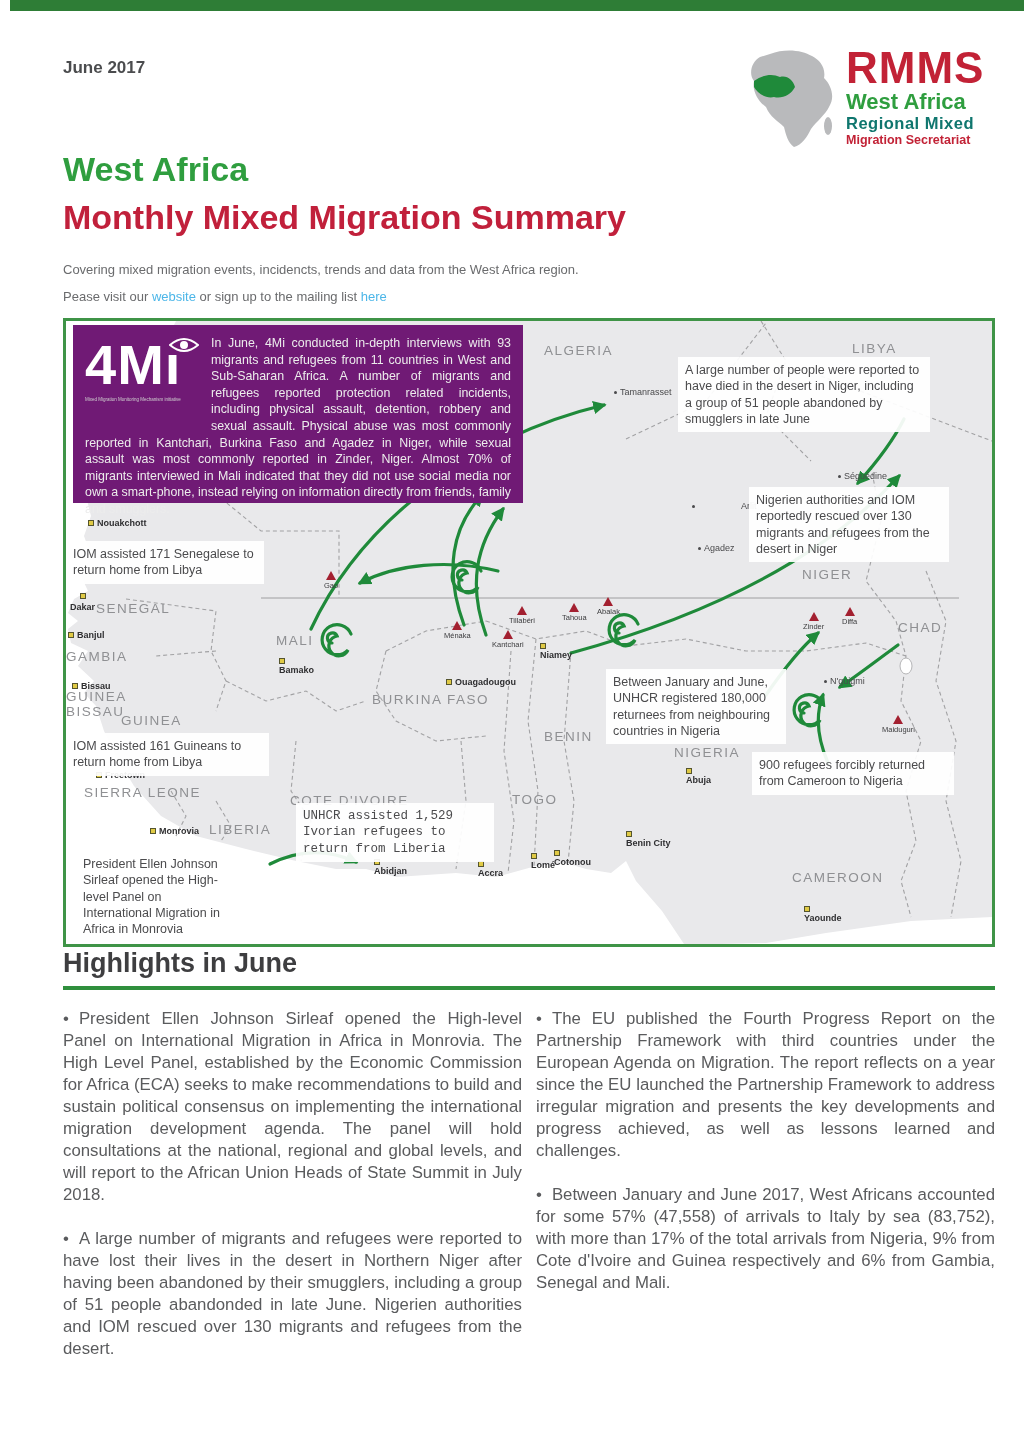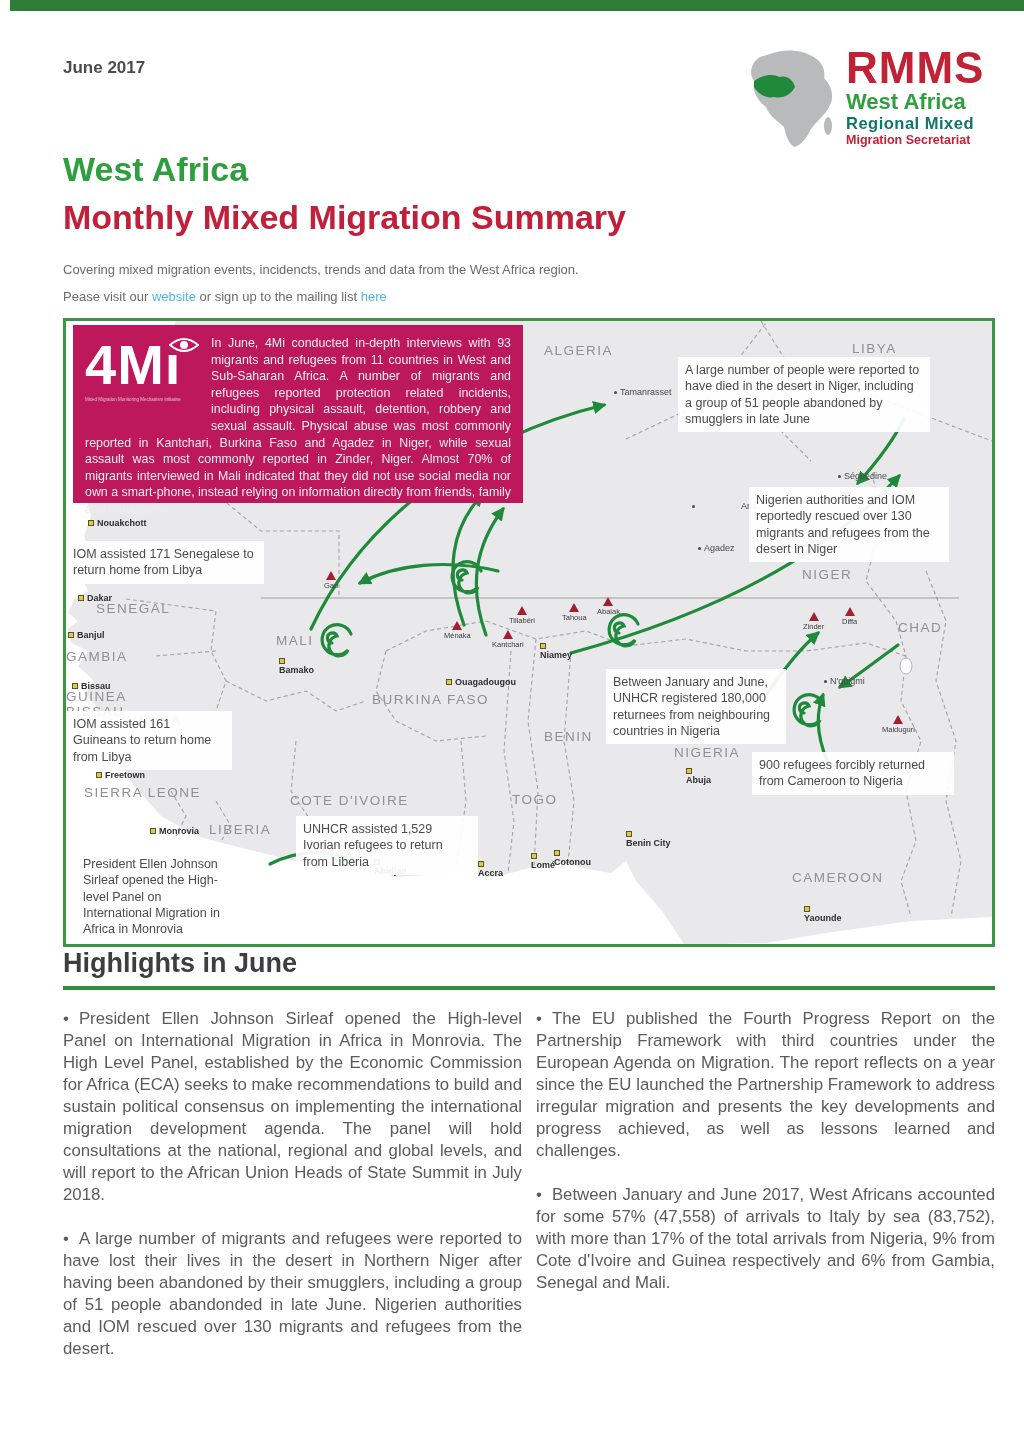--- a/index.html
+++ b/index.html
@@ -23,21 +23,21 @@
   .title1 { position:absolute; left:63px; top:150px; font-size:34px; font-weight:bold; color:#2f9e3f; }
   .title2 { position:absolute; left:63px; top:198px; font-size:34px; font-weight:bold; color:#c1203b; }
   .intro { position:absolute; left:63px; top:256px; font-size:13px; color:#6a6b6d; line-height:27px; }
   .intro a { color:#4cb6e8; text-decoration:none; cursor:pointer; }
 
   
   .map-figure { position:absolute; left:63px; top:318px; width:932px; height:629px;
     border:3px solid #3f9447; background:#ffffff; overflow:hidden; }
   .map-figure svg.base { position:absolute; left:0; top:0; width:926px; height:623px; }
 
-  .fourmi { position:absolute; left:7px; top:4px; width:450px; height:178px; background:#be185d;
+  .fourmi { position:absolute; left:7px; top:4px; width:450px; height:178px; background:#701a75;
     padding:10px 12px 8px 12px; color:#ececec; }
   .fm-logo { float:left; width:116px; height:96px; margin-right:10px; position:relative; color:#fff; }
   .fm-logo .big { font-size:56px; font-weight:bold; line-height:60px; letter-spacing:1px; }
   .fm-logo .eye { position:absolute; left:84px; top:2px; }
   .fm-tag { font-size:4.5px; color:#cfcfcf; margin-top:2px; white-space:nowrap; overflow:hidden; }
   .fm-body { font-size:12.4px; line-height:1.34; text-align:justify; }
 
   .country { position:absolute; font-size:13.5px; color:#8f9093; letter-spacing:1.5px; white-space:pre-line; }
   .city { position:absolute; display:flex; align-items:center; gap:3px; }
   .city .sq { width:6px; height:6px; background:#e0ca45; border:1px solid #55552e; display:inline-block; }
@@ -165,21 +165,21 @@
       <div class="country" style="left: 832px; top: 299px;">CHAD</div>
       <div class="country" style="left: 726px; top: 549px;">CAMEROON</div>
     </div>
 
   <div>
 
   <div class="city" style="left: 22px; top: 197px;">
         <span class="sq"></span>
         <span class="clabel">Nouakchott</span>
       </div>
-      <div class="city" style="left: 12px; top: 272px;">
+      <div class="city" style="left: 4px; top: 272px; flex-direction: column;">
         <span class="sq"></span>
         <span class="clabel">Dakar</span>
       </div>
       <div class="city" style="left: 2px; top: 309px;">
         <span class="sq"></span>
         <span class="clabel">Banjul</span>
       </div>
       <div class="city" style="left: 6px; top: 360px;">
         <span class="sq"></span>
         <span class="clabel">Bissau</span>
@@ -292,24 +292,24 @@
         <span class="tri"></span>
         <span class="ilabel">Maiduguri</span>
       </div>
     </div>
 
   <div>
 
   <div class="callout" style="left: 612px; top: 36px; width: 252px;">A large number of people were reported to have died in the desert in Niger, including a group of 51 people abandoned by smugglers in late June</div>
       <div class="callout" style="left: 683px; top: 166px; width: 200px;">Nigerien authorities and IOM reportedly rescued over 130 migrants and refugees from the desert in Niger</div>
       <div class="callout" style="left: 0px; top: 220px; width: 198px;">IOM assisted 171 Senegalese to return home from Libya</div>
-      <div class="callout" style="left: 0px; top: 390px; width: 166px;">IOM assisted 161 Guineans to return home from Libya</div>
+      <div class="callout" style="left: 0px; top: 412px; width: 203px;">IOM assisted 161 Guineans to return home from Libya</div>
       <div class="callout" style="left: 540px; top: 348px; width: 180px;">Between January and June, UNHCR registered 180,000 returnees from neighbouring countries in Nigeria</div>
       <div class="callout" style="left: 686px; top: 431px; width: 202px;">900 refugees forcibly returned from Cameroon to Nigeria</div>
-      <div class="callout" style="left: 230px; top: 495px; width: 182px;">UNHCR assisted 1,529 Ivorian refugees to return from Liberia</div>
+      <div class="callout" style="left: 230px; top: 482px; width: 198px; font-family: Liberation Mono, monospace;">UNHCR assisted 1,529 Ivorian refugees to return from Liberia</div>
       <div class="callout" style="left: 10px; top: 530px; width: 162px;">President Ellen Johnson Sirleaf opened the High-level Panel on International Migration in Africa in Monrovia</div>
     </div>
 
   <div class="fourmi">
     <div class="fm-logo">
       <div class="big"><span>4M</span><span>ı</span></div>
       <svg class="eye" width="30" height="16" viewBox="0 0 30 16">
         <path d="M1,8 Q15,-4 29,8 Q15,20 1,8 Z" fill="none" stroke="#ffffff" stroke-width="2"></path>
         <circle cx="15" cy="8" r="4" fill="#ffffff"></circle>
       </svg>

